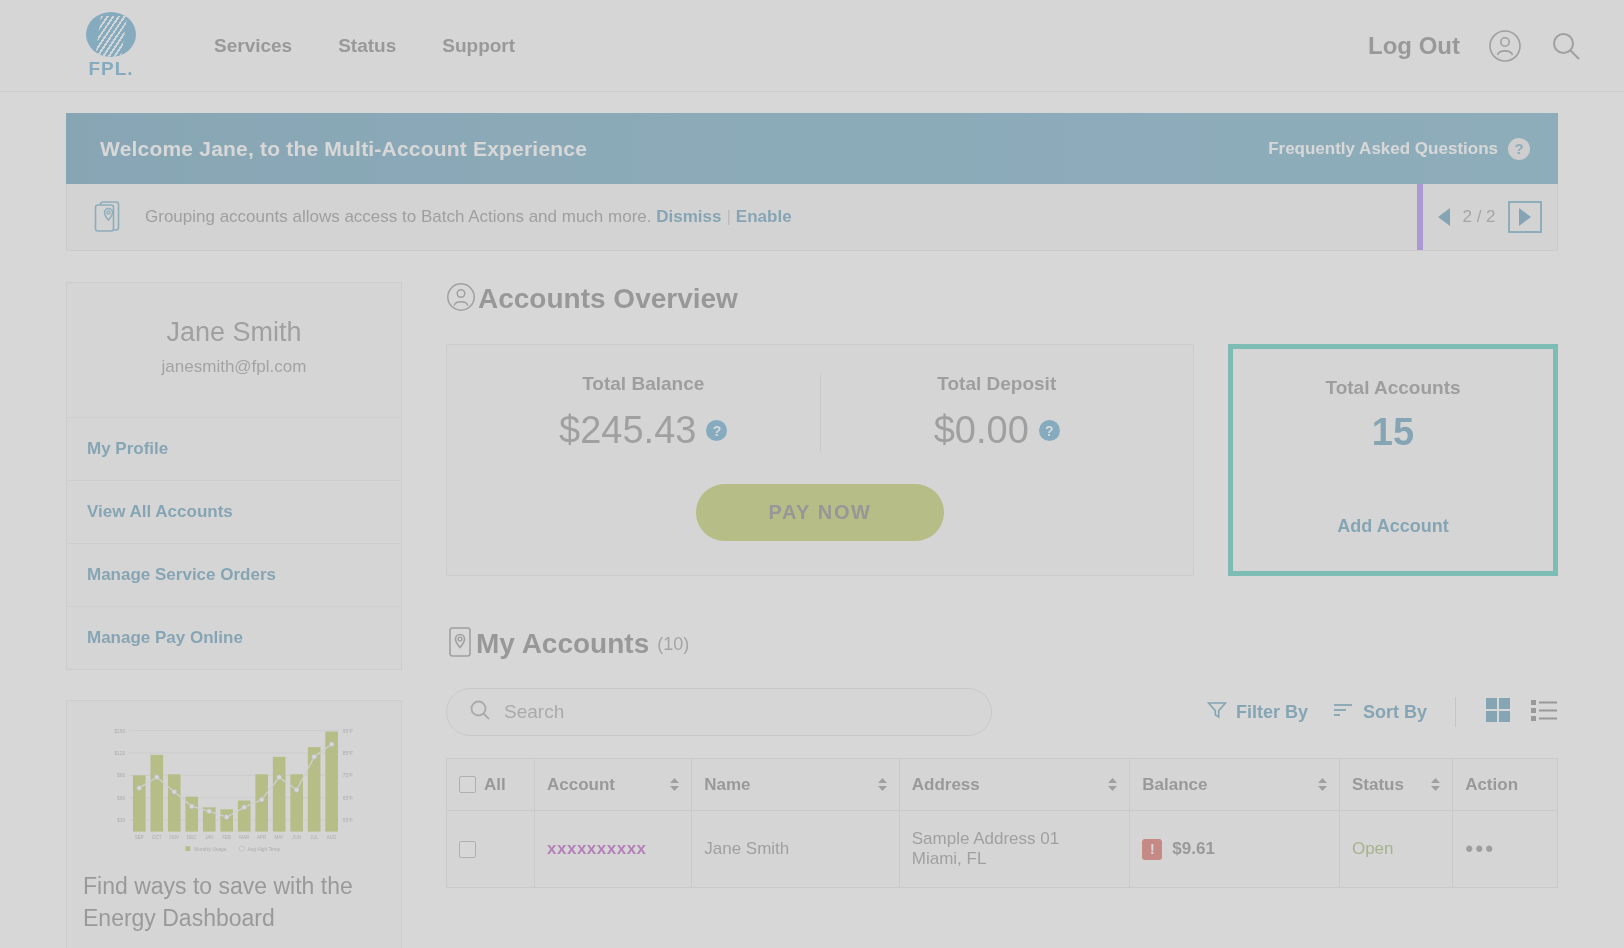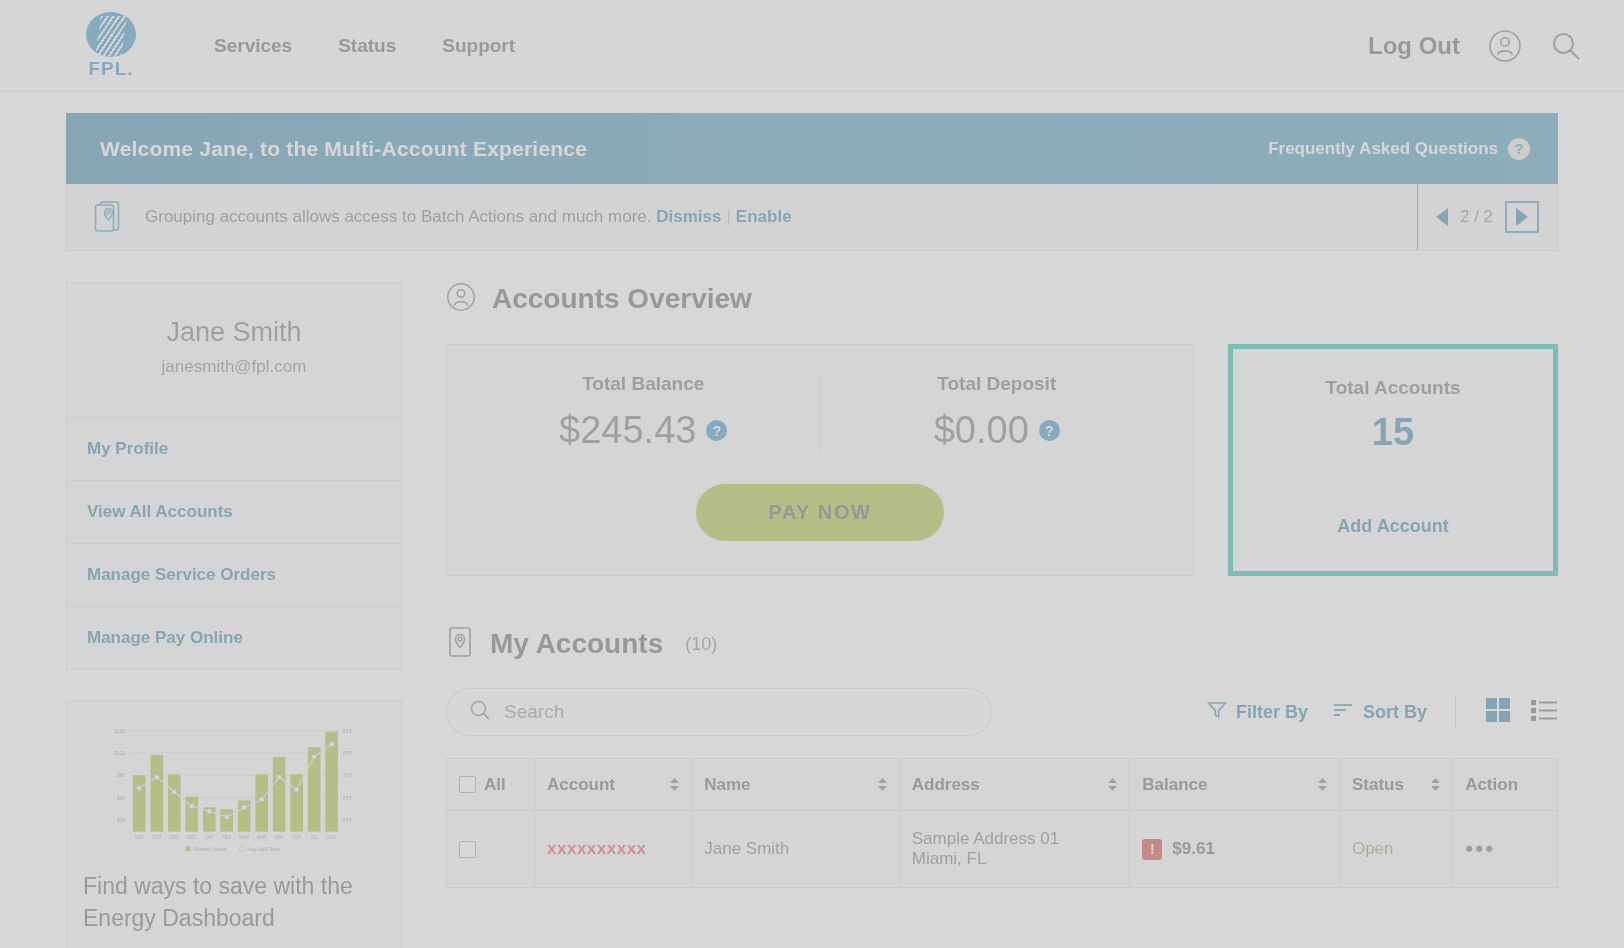--- a/index.html
+++ b/index.html
@@ -109,21 +109,21 @@
     display: flex; align-items: center; gap: 22px;
     padding-left: 26px;
     height: 100%;
   }
   .notice-icon { width: 30px; height: 34px; position: relative; }
   .notice-text { font-size: 17px; color: #6c6c6c; }
   .notice-link { color: #2a7ba3; font-weight: bold; cursor: pointer; }
   .notice-sep { color: #b5b5b5; margin: 0 5px; }
   .notice-pager {
     width: 140px; height: 100%;
-    border-left: 1px solid #8b5cf6;
+    border-left: 6px solid #8b5cf6;
     display: flex; align-items: center; justify-content: center; gap: 12px;
   }
   .tri-left, .tri-right {
     width: 0; height: 0; cursor: pointer;
   }
   .tri-left {
     border-top: 9px solid transparent; border-bottom: 9px solid transparent;
     border-right: 12px solid #2a7ba3;
   }
   .tri-right {
@@ -167,21 +167,21 @@
     padding: 16px 16px 20px;
   }
   .promo-chart { width: 100%; height: 136px; display:block; }
   .promo-title {
     font-size: 23px; color: #5d5d5d; line-height: 1.38;
     margin-top: 18px;
   }
 
   
   .right-col { flex: 1; min-width: 0; }
-  .section-title-row { display: flex; align-items: center; gap: 16px; }
+  .section-title-row { display: flex; align-items: center; gap: 2px; }
   .section-title {
     font-size: 28px; font-weight: bold; color: #5a5a5a;
   }
   .section-count { font-size: 18px; color: #7a7a7a; margin-left: 6px; font-weight: normal; }
 
   .cards-row { display: flex; gap: 34px; margin-top: 28px; }
   .balance-card {
     flex: 1;
     background: #fafafa; border: 1px solid #e1e1e1;
     padding: 28px 20px 34px;
@@ -287,21 +287,21 @@
     border: 1px solid #9a9a9a; background: #fff; border-radius: 2px;
     display: inline-block; cursor: pointer; vertical-align: middle;
   }
   .col-cb { width: 84px; }
   .col-acct { width: 150px; }
   .col-name { width: 198px; }
   .col-addr { width: 220px; }
   .col-bal { width: 200px; }
   .col-status { width: 108px; }
   .col-action { width: 100px; }
-  .acct-link-cell { color: #ef4444; font-weight: bold; letter-spacing: .5px; cursor: pointer; text-align: center; }
+  .acct-link-cell { color: #a21caf; font-weight: bold; letter-spacing: .5px; cursor: pointer; text-align: center; }
   .bal-cell { display: flex; align-items: center; gap: 10px; }
   .alert-badge {
     width: 20px; height: 21px; border-radius: 3px;
     background: #d0342c; color: #fff;
     font-size: 14px; font-weight: bold;
     display: flex; align-items: center; justify-content: center;
   }
   .bal-amt { color: #5d5d5d; font-weight: bold; }
   .status-open { color: #7f9e3f; }
   .dots { font-size: 23px; color: #6b6b6b; letter-spacing: 2px; cursor: pointer; }

